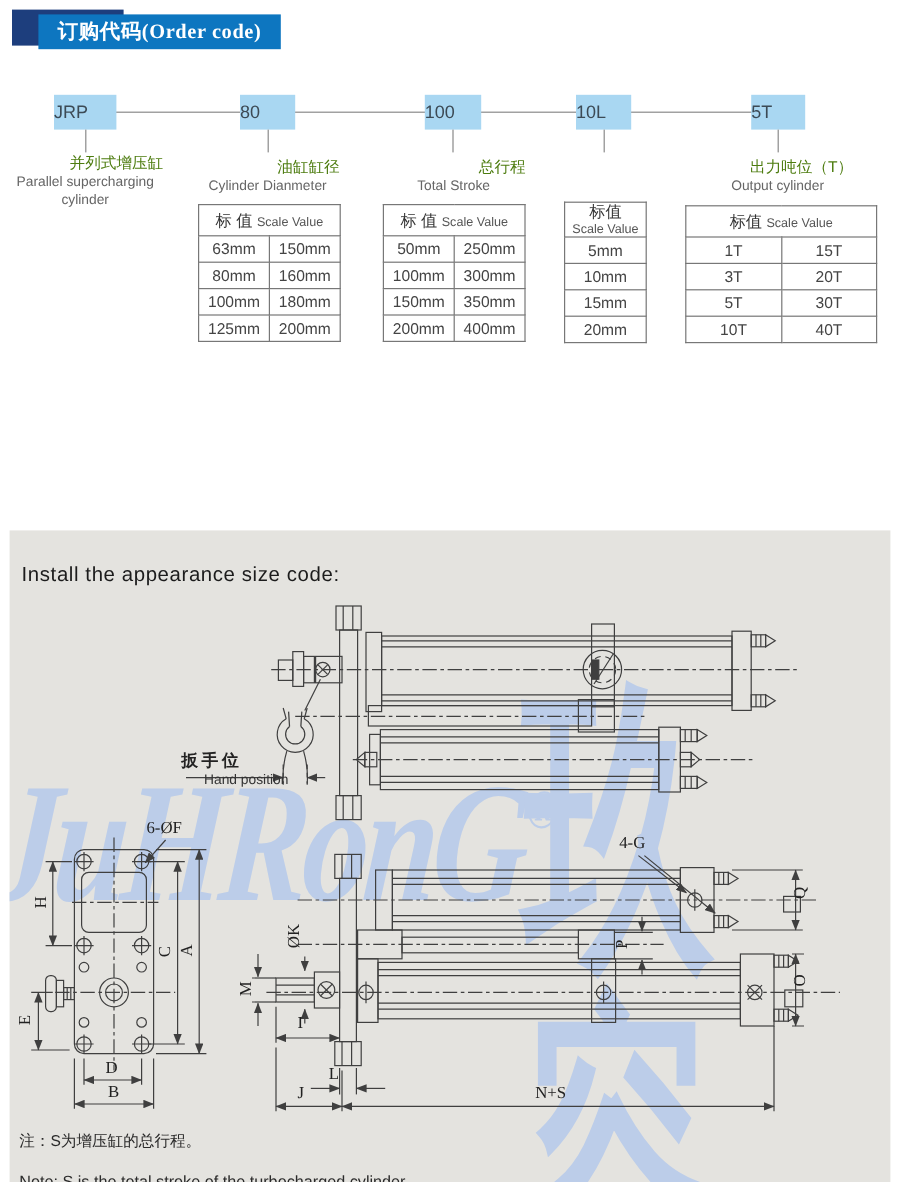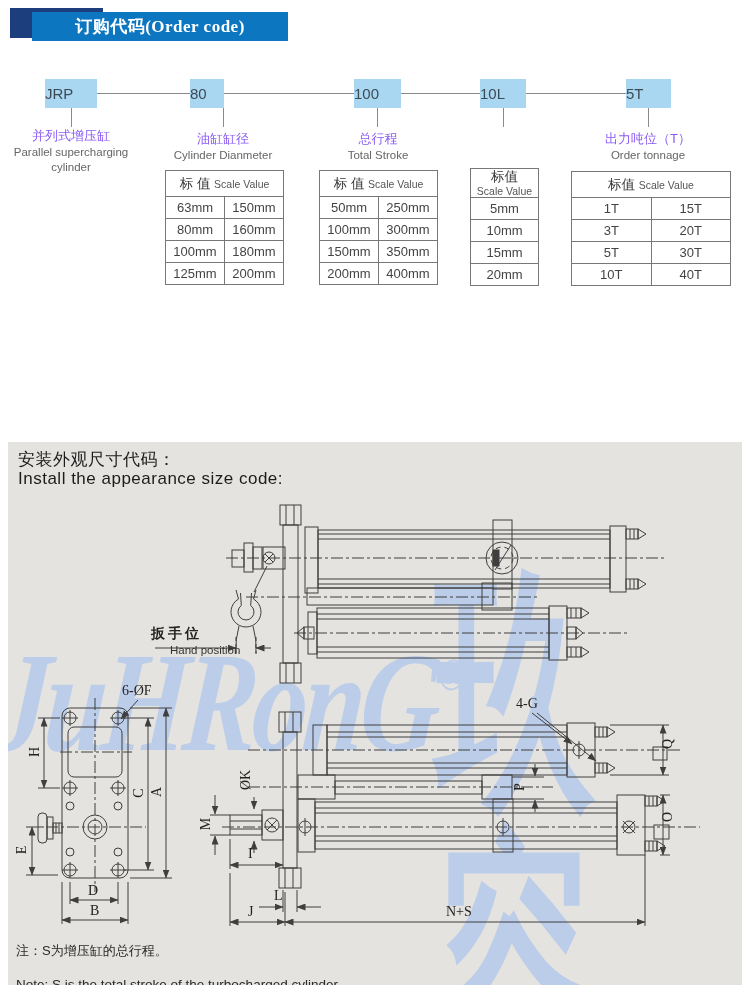--- a/index.html
+++ b/index.html
@@ -1,29 +1,29 @@
 <!DOCTYPE html>
 <html><head>
 <meta charset="utf-8">
 <style>
   html,body{margin:0;padding:0;background:#fff;}
   .page{position:relative;width:750px;height:1002px;background:#fff;
         font-family:"Liberation Sans",sans-serif;color:#333;overflow:hidden;}
   
   .hdr-square{position:absolute;left:10px;top:8px;width:93px;height:30px;background:#1d3e7d;}
-  .hdr-banner{position:absolute;left:32px;top:12px;width:256px;height:29px;background:#0d76c0;
+  .hdr-banner{position:absolute;left:32px;top:12px;width:202px;height:29px;background:#0d76c0;
               color:#fff;font-family:"Liberation Serif",serif;font-weight:bold;font-size:17px;
               line-height:29px;text-align:center;letter-spacing:.5px;}
   
   .conn-line{position:absolute;left:71px;top:93px;width:577px;height:1px;background:#8a8a8a;}
   .code-box{position:absolute;top:79px;height:29px;background:#a9d7f2;color:#3c4a55;
             font-size:15px;line-height:29px;text-align:left;}
   .tick{position:absolute;top:108px;width:1px;height:19px;background:#8a8a8a;}
   .col-label{position:absolute;text-align:center;line-height:1.3;}
-  .col-label .zh{font-size:13px;color:#8b5cf6;}
+  .col-label .zh{font-size:13px;color:#4d7c0f;text-align:right;}
   .col-label .en{font-size:11.5px;color:#666;}
   table.vt{position:absolute;border-collapse:collapse;table-layout:fixed;background:#fff;}
   table.vt th,table.vt td{border:1px solid #777;text-align:center;font-size:13px;color:#444;
                           height:21px;padding:0 1px;white-space:nowrap;overflow:hidden;}
   table.vt th{height:25px;font-weight:normal;}
   .hz{font-size:13.5px;color:#333;}
   .he{font-size:10.5px;color:#555;}
   .stack{display:block;line-height:1.15;}
   
   .panel{position:absolute;left:8px;top:442px;width:734px;height:543px;background:#e4e3df;overflow:hidden;}
@@ -45,21 +45,21 @@
 <body>
 
 <div class="page">
 
   <div class="hdr-square"></div>
   <div class="hdr-banner">订购代码(Order code)</div>
 
   <div class="conn-line"></div>
 
   <div class="code-box" style="left:45px;width:52px;">JRP</div>
-  <div class="code-box" style="left:190px;width:34px;">80</div>
+  <div class="code-box" style="left:200px;width:46px;">80</div>
   <div class="code-box" style="left:354px;width:47px;">100</div>
   <div class="code-box" style="left:480px;width:46px;">10L</div>
   <div class="code-box" style="left:626px;width:45px;">5T</div>
 
   <div class="tick" style="left:71px;"></div>
   <div class="tick" style="left:223px;"></div>
   <div class="tick" style="left:377px;"></div>
   <div class="tick" style="left:503px;"></div>
   <div class="tick" style="left:648px;"></div>
 
@@ -71,21 +71,21 @@
   <div class="col-label" style="left:163px;top:131px;width:120px;">
     <div class="zh">油缸缸径</div>
     <div class="en">Cylinder Dianmeter</div>
   </div>
   <div class="col-label" style="left:318px;top:131px;width:120px;">
     <div class="zh">总行程</div>
     <div class="en">Total Stroke</div>
   </div>
   <div class="col-label" style="left:585px;top:131px;width:126px;">
     <div class="zh">出力吨位（T）</div>
-    <div class="en">Order tonnage</div>
+    <div class="en">Output cylinder</div>
   </div>
 
   <table class="vt" style="left:165px;top:170px;width:119px;">
     <tbody>
         <tr>
           <th colspan="2"><span class="hz">标 值</span> <span class="he">Scale Value</span></th>
         </tr>
     <tr>
           <td>63mm</td>
           <td>150mm</td>
@@ -174,21 +174,20 @@
           <td>40T</td>
         </tr>
   </tbody>
     </table>
 
   <div class="panel">
 
     <div class="wm wm-latin"><span>JuHRonG</span><span class="wm-reg">®</span></div>
     <div class="wm wm-cjk">玖容</div>
 
-    <div class="panel-title" style="top:6px;">安装外观尺寸代码：</div>
     <div class="panel-title" style="top:27px;">Install the appearance size code:</div>
 
     <svg class="draw-svg" width="734" height="543" viewBox="0 0 734 543" fill="none" stroke="#3f3f3f" stroke-width="1">
       <defs>
         <marker id="ah" markerWidth="9" markerHeight="7" refX="8.5" refY="3.5" orient="auto-start-reverse">
           <path d="M0,0 L9,3.5 L0,7 z" fill="#3f3f3f" stroke="none"></path>
         </marker>
       </defs>
 
       <g>

